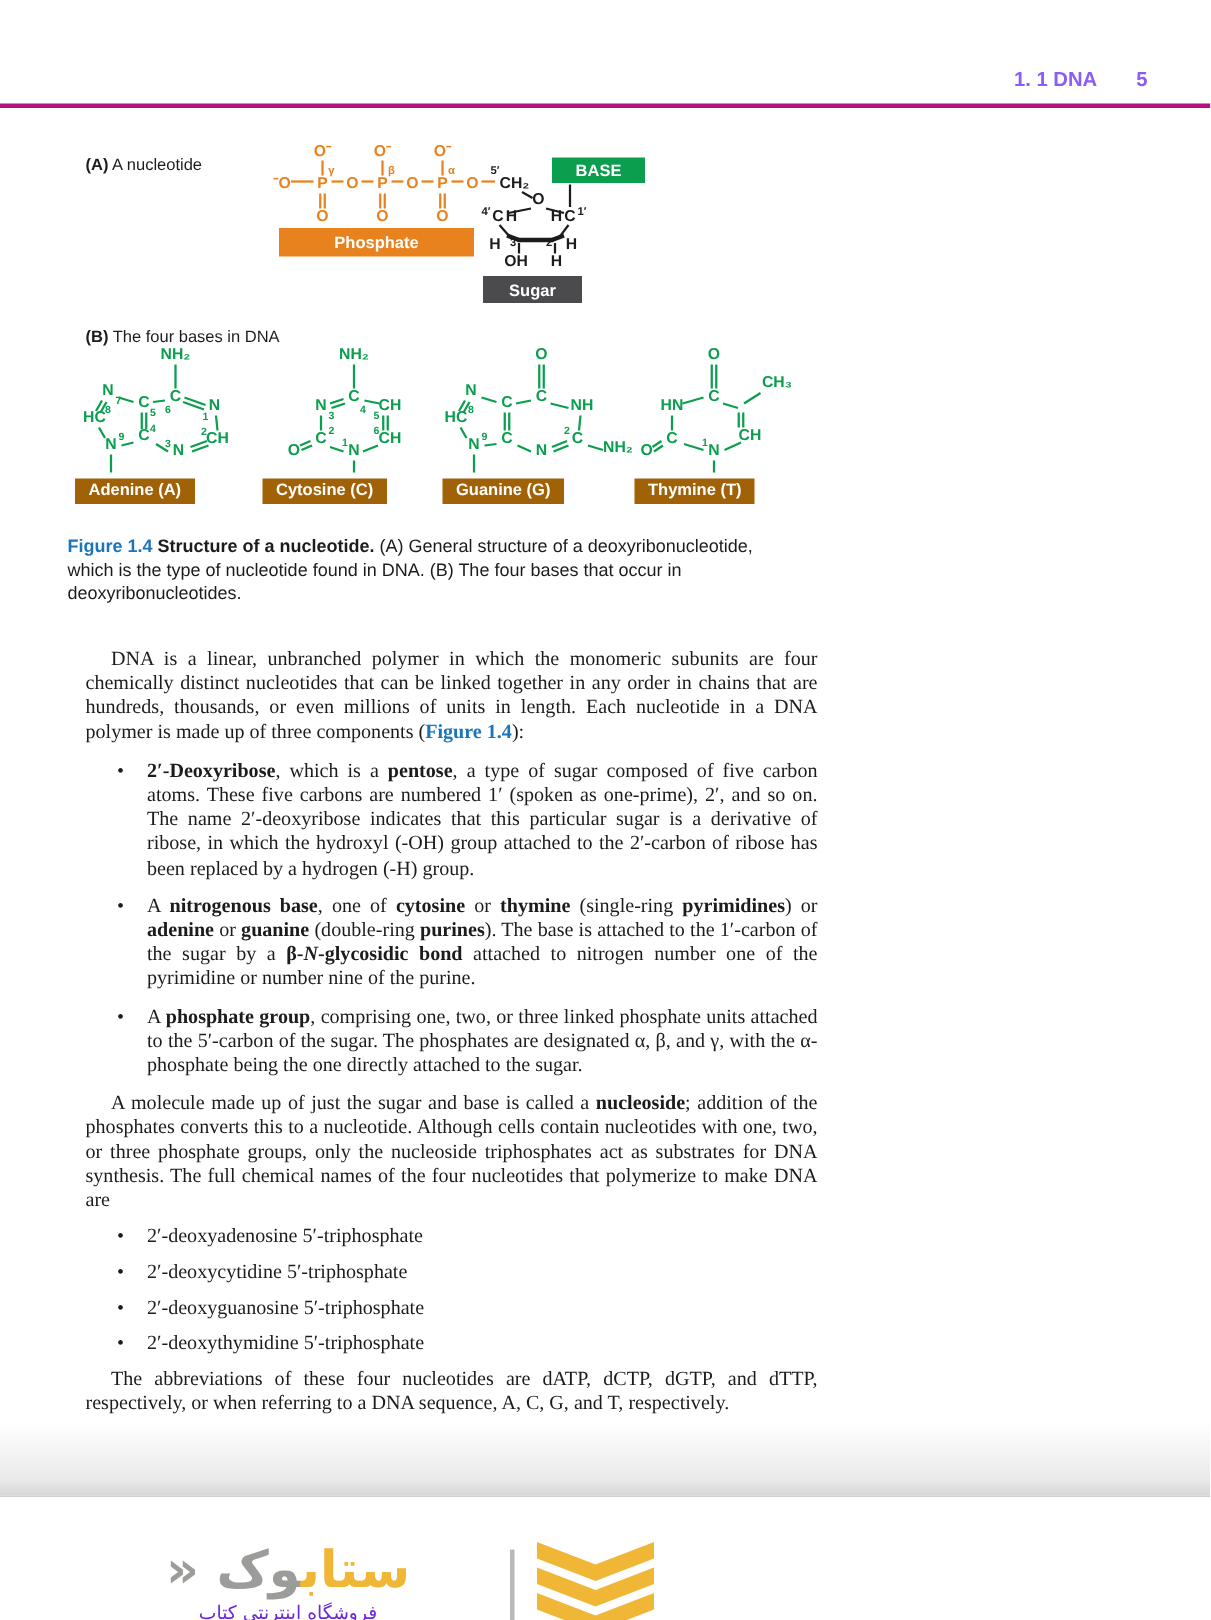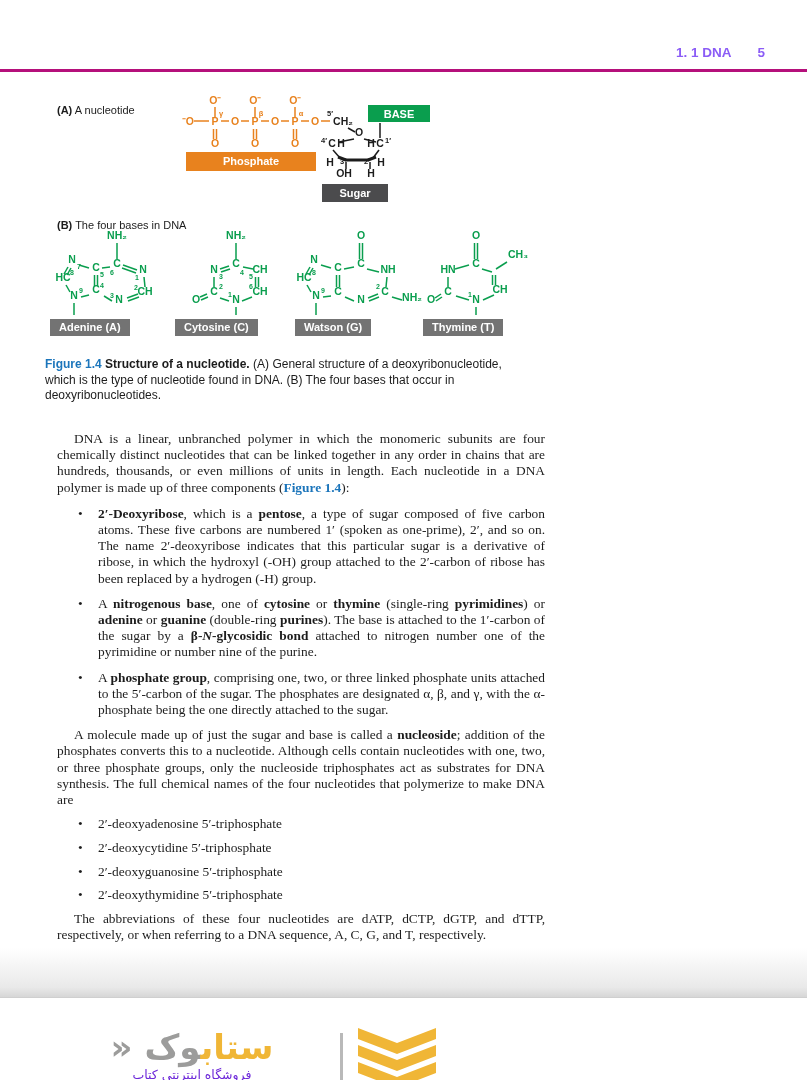--- a/index.html
+++ b/index.html
@@ -9,21 +9,21 @@
   .running-head{position:absolute;top:45px;right:42px;font-family:"Liberation Sans",sans-serif;
         font-weight:bold;font-size:13.5px;color:#8b5cf6;}
   .running-head .pgnum{margin-left:26px;}
   .header-rule{position:absolute;top:69px;left:0;width:807px;height:3px;background:#b5107b;}
   
   .panel-label{position:absolute;font-family:"Liberation Sans",sans-serif;font-size:11px;color:#1c1c1c;margin-top:10px;}
   .struct svg{overflow:visible;display:block;}
   #nucleotide-wrap{position:absolute;left:178px;top:92px;}
   .base-col{position:absolute;top:225px;width:130px;text-align:left;}
   .base-col .struct{display:flex;justify-content:center;}
-  .base-label{display:inline-block;margin-top:2px;padding:2px 9px;background:#737373;color:#fff;
+  .base-label{display:inline-block;margin-top:2px;padding:2px 9px;background:#a16207;color:#fff;
         font-family:"Liberation Sans",sans-serif;font-weight:bold;font-size:11px;line-height:13px;}
   
   #caption{position:absolute;left:45px;top:357px;width:489px;font-family:"Liberation Sans",sans-serif;
         font-size:12px;line-height:15.6px;color:#1c1c1c;}
   
   #bodycol{position:absolute;left:57px;top:431px;width:488px;font-size:13.4px;line-height:16.2px;
         text-align:justify;}
   #bodycol p{margin:0;}
   .indent{text-indent:17px;}
   .mt10{margin-top:10px;}
@@ -236,21 +236,21 @@
           <text x="66" y="78" fill="#0a9e4e" text-anchor="middle" font-family="&quot;Liberation Sans&quot;, sans-serif" font-size="10.5" font-weight="bold">N</text>
           <text x="43" y="70" fill="#0a9e4e" text-anchor="middle" font-family="&quot;Liberation Sans&quot;, sans-serif" font-size="10.5" font-weight="bold">C</text>
           <text x="43" y="46" fill="#0a9e4e" text-anchor="middle" font-family="&quot;Liberation Sans&quot;, sans-serif" font-size="10.5" font-weight="bold">C</text>
           <text x="19" y="38" fill="#0a9e4e" text-anchor="middle" font-family="&quot;Liberation Sans&quot;, sans-serif" font-size="10.5" font-weight="bold">N</text>
           <text x="9" y="56" fill="#0a9e4e" text-anchor="middle" font-family="&quot;Liberation Sans&quot;, sans-serif" font-size="10.5" font-weight="bold">HC</text>
           <text x="19" y="50" fill="#0a9e4e" text-anchor="middle" font-family="&quot;Liberation Sans&quot;, sans-serif" font-size="7" font-weight="bold">8</text>
           <text x="21" y="74" fill="#0a9e4e" text-anchor="middle" font-family="&quot;Liberation Sans&quot;, sans-serif" font-size="10.5" font-weight="bold">N</text>
           <text x="28" y="68" fill="#0a9e4e" text-anchor="middle" font-family="&quot;Liberation Sans&quot;, sans-serif" font-size="7" font-weight="bold">9</text>
         </svg>
       </div>
-    <div class="base-label">Watson (G)</div>
+    <div class="base-label">Guanine (G)</div>
   </div>
   <div class="base-col" style="left:423px;">
     <div class="struct">
         <svg width="120" height="92" viewBox="0 0 120 92">
           <line x1="46.5" y1="18" x2="46.5" y2="34" stroke="#0a9e4e" stroke-width="1.5"></line>
           <line x1="49.5" y1="18" x2="49.5" y2="34" stroke="#0a9e4e" stroke-width="1.5"></line>
           <line x1="54" y1="44" x2="64" y2="47" stroke="#0a9e4e" stroke-width="1.5"></line>
           <line x1="68" y1="44" x2="79" y2="37" stroke="#0a9e4e" stroke-width="1.5"></line>
           <line x1="64.5" y1="50" x2="64.5" y2="60" stroke="#0a9e4e" stroke-width="1.5"></line>
           <line x1="67.5" y1="50" x2="67.5" y2="60" stroke="#0a9e4e" stroke-width="1.5"></line>

